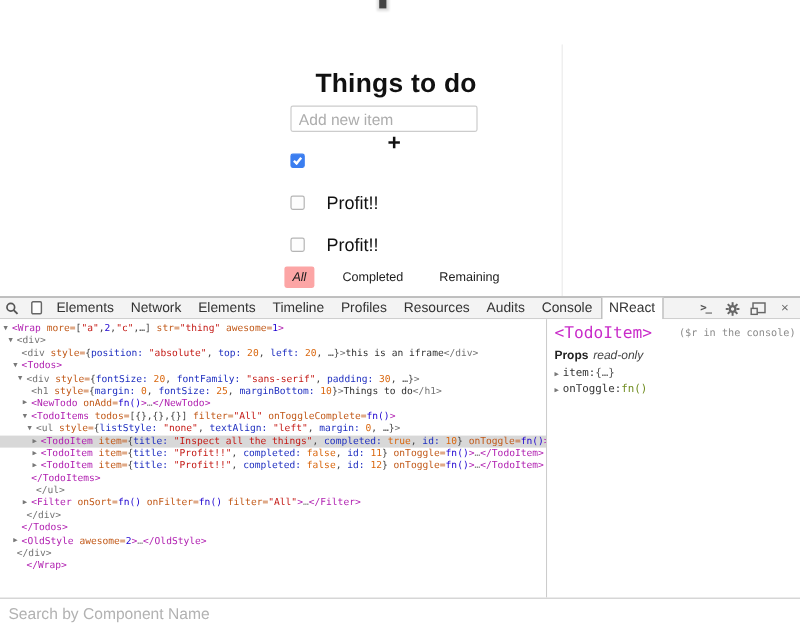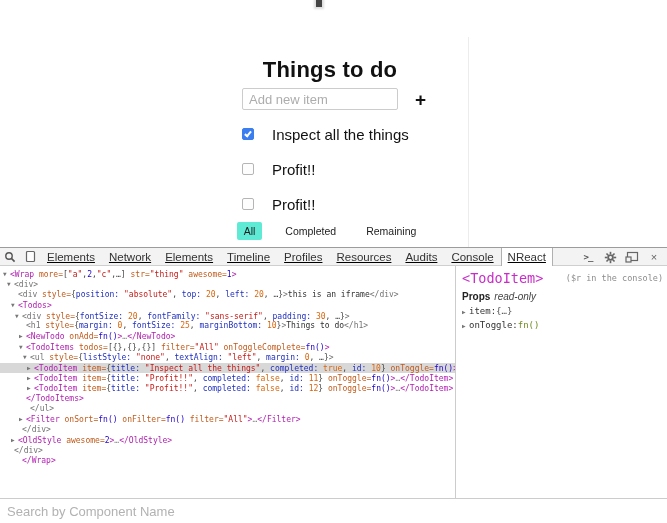--- a/index.html
+++ b/index.html
@@ -6,36 +6,36 @@
   html,body { background:#fff; }
   body { font-family:"Liberation Sans", sans-serif; }
   .screen { position:relative; width:667px; height:523px; background:#fff; overflow:hidden; }
 
   
   .app { position:absolute; left:0; top:0; width:667px; height:247px; background:#fff; }
   .cursor-artifact { position:absolute; left:316px; top:0; width:6px; height:7px; background:#444; box-shadow:0 0 2px 2px #ddd; }
   .iframe-edge { position:absolute; left:468px; top:37px; width:1px; height:210px; background:#ececec; }
   .app-col { position:absolute; left:180px; top:0; width:300px; }
   .app-title { margin-top:57px; text-align:center; font-size:22px; font-weight:bold; color:#111; letter-spacing:0.2px; }
-  .add-row { position:absolute; left:62px; top:88px; display:flex; align-items:center; }
+  .add-row { position:absolute; left:62px; top:88px; display:flex; align-items:center;flex-direction:column; }
   .add-input { width:156px; height:22px; border:1px solid #ccc; border-radius:2px; font-size:13px; padding:0 6px; color:#333; outline:none; font-family:"Liberation Sans",sans-serif; }
   .add-input::placeholder { color:#adadad; }
   .plus-btn { margin-left:17px; font-size:19px; font-weight:bold; color:#111; background:none; border:none; cursor:pointer; line-height:1; }
   .todo-list { position:absolute; left:0; top:124px; width:300px; }
   .todo-row { display:flex; align-items:center; height:20px; margin-bottom:15px; padding-left:62px; }
   .cbx { width:12px; height:12px; border:1px solid #b5b5b5; border-radius:2px; background:#fdfdfd; position:relative; flex:none; }
   .cbx.checked { background:#3b7ef0; border-color:#3b7ef0; }
   .cbx.checked .tick { position:absolute; left:3px; top:1px; width:4px; height:7px; border:solid #fff; border-width:0 2px 2px 0; transform:rotate(40deg); }
   .todo-label { margin-left:18px; font-size:15px; color:#111; }
   .filter-row { position:absolute; left:0; top:222px; width:300px; display:flex; justify-content:center; }
   .filter-btn { font-size:10.5px; color:#1c1c1c; background:none; border:none; padding:3px 7px; margin:0 8px; font-family:"Liberation Sans",sans-serif; cursor:pointer; }
-  .filter-btn.active { background:#5eead4; border-radius:2px; }
+  .filter-btn.active { background:#fca5a5; border-radius:2px;font-style:italic; }
 
   
-  .devtools { position:absolute; left:0; top:247px; width:667px; height:276px; background:#fff;text-decoration:underline; }
+  .devtools { position:absolute; left:0; top:247px; width:667px; height:276px; background:#fff; }
   .toolbar { position:relative; height:19px; background:#f3f3f3; border-top:1px solid #9c9c9c; border-bottom:1px solid #cfcfcf; display:flex; align-items:stretch; }
   .tb-icon { display:flex; align-items:center; justify-content:center; width:20px; cursor:pointer; }
   .tabs { display:flex; align-items:stretch; }
   .tab { display:flex; align-items:center; padding:0 6px; font-size:11.5px; color:#333; cursor:pointer; border-left:1px solid transparent; border-right:1px solid transparent; }
   .tab.selected { background:#fff; border-left:1px solid #b0b0b0; border-right:1px solid #b0b0b0; margin-bottom:-1px; }
   .tb-right { position:absolute; right:2px; top:0; height:18px; display:flex; align-items:center; }
   .tb-right .tb-icon { width:22px; }
   .console-glyph { font-family:"DejaVu Sans Mono",monospace; font-size:9px; font-weight:bold; color:#555; letter-spacing:-1px; }
   .close-glyph { font-size:11px; color:#666; }
 
@@ -87,21 +87,20 @@
       <div class="app-title">Things to do</div>
       <div class="add-row">
         <input class="add-input" type="text" placeholder="Add new item" style="">
         <button class="plus-btn">+</button>
       </div>
       <div class="todo-list">
           <div class="todo-row">
             <span class="cbx checked">
               <span class="tick"></span>
             </span>
-            <span class="todo-label">Inspect all the things</span>
           </div>
           <div class="todo-row">
             <span class="cbx"></span>
             <span class="todo-label">Profit!!</span>
           </div>
           <div class="todo-row">
             <span class="cbx"></span>
             <span class="todo-label">Profit!!</span>
           </div>
         </div>
@@ -181,20 +180,21 @@
           <div class="tree-line" style="padding-left: 19px;"><span class="t-arrow">▶</span><span class="c-tag">&lt;NewTodo </span><span class="c-prop">onAdd=</span><span class="c-fn">fn()</span><span class="c-tag">&gt;</span><span class="c-dots">…</span><span class="c-tag">&lt;/NewTodo&gt;</span></div>
           <div class="tree-line" style="padding-left: 19px;"><span class="t-arrow">▼</span><span class="c-tag">&lt;TodoItems </span><span class="c-prop">todos=</span><span class="c-punct">[{},{},{}]</span><span class="c-plain"> </span><span class="c-prop">filter=</span><span class="c-str">"All"</span><span class="c-plain"> </span><span class="c-prop">onToggleComplete=</span><span class="c-fn">fn()</span><span class="c-tag">&gt;</span></div>
           <div class="tree-line" style="padding-left: 23px;"><span class="t-arrow">▼</span><span class="c-dom">&lt;ul </span><span class="c-prop">style=</span><span class="c-punct">{</span><span class="c-key">listStyle:</span><span class="c-plain"> </span><span class="c-str">"none"</span><span class="c-punct">, </span><span class="c-key">textAlign:</span><span class="c-plain"> </span><span class="c-str">"left"</span><span class="c-punct">, </span><span class="c-key">margin:</span><span class="c-plain"> </span><span class="c-val">0</span><span class="c-punct">, …}</span><span class="c-dom">&gt;</span></div>
           <div class="tree-line selected" style="padding-left: 27px;"><span class="t-arrow">▶</span><span class="c-tag">&lt;TodoItem </span><span class="c-prop">item=</span><span class="c-punct">{</span><span class="c-key">title:</span><span class="c-plain"> </span><span class="c-str">"Inspect all the things"</span><span class="c-punct">, </span><span class="c-key">completed:</span><span class="c-plain"> </span><span class="c-val">true</span><span class="c-punct">, </span><span class="c-key">id:</span><span class="c-plain"> </span><span class="c-val">10</span><span class="c-punct">}</span><span class="c-plain"> </span><span class="c-prop">onToggle=</span><span class="c-fn">fn()</span><span class="c-tag">&gt;</span></div>
           <div class="tree-line" style="padding-left: 27px;"><span class="t-arrow">▶</span><span class="c-tag">&lt;TodoItem </span><span class="c-prop">item=</span><span class="c-punct">{</span><span class="c-key">title:</span><span class="c-plain"> </span><span class="c-str">"Profit!!"</span><span class="c-punct">, </span><span class="c-key">completed:</span><span class="c-plain"> </span><span class="c-val">false</span><span class="c-punct">, </span><span class="c-key">id:</span><span class="c-plain"> </span><span class="c-val">11</span><span class="c-punct">}</span><span class="c-plain"> </span><span class="c-prop">onToggle=</span><span class="c-fn">fn()</span><span class="c-tag">&gt;</span><span class="c-dots">…</span><span class="c-tag">&lt;/TodoItem&gt;</span></div>
           <div class="tree-line" style="padding-left: 27px;"><span class="t-arrow">▶</span><span class="c-tag">&lt;TodoItem </span><span class="c-prop">item=</span><span class="c-punct">{</span><span class="c-key">title:</span><span class="c-plain"> </span><span class="c-str">"Profit!!"</span><span class="c-punct">, </span><span class="c-key">completed:</span><span class="c-plain"> </span><span class="c-val">false</span><span class="c-punct">, </span><span class="c-key">id:</span><span class="c-plain"> </span><span class="c-val">12</span><span class="c-punct">}</span><span class="c-plain"> </span><span class="c-prop">onToggle=</span><span class="c-fn">fn()</span><span class="c-tag">&gt;</span><span class="c-dots">…</span><span class="c-tag">&lt;/TodoItem&gt;</span></div>
           <div class="tree-line" style="padding-left: 19px;"><span class="t-arrow"></span><span class="c-tag">&lt;/TodoItems&gt;</span></div>
           <div class="tree-line" style="padding-left: 23px;"><span class="t-arrow"></span><span class="c-dom">&lt;/ul&gt;</span></div>
           <div class="tree-line" style="padding-left: 19px;"><span class="t-arrow">▶</span><span class="c-tag">&lt;Filter </span><span class="c-prop">onSort=</span><span class="c-fn">fn()</span><span class="c-plain"> </span><span class="c-prop">onFilter=</span><span class="c-fn">fn()</span><span class="c-plain"> </span><span class="c-prop">filter=</span><span class="c-str">"All"</span><span class="c-tag">&gt;</span><span class="c-dots">…</span><span class="c-tag">&lt;/Filter&gt;</span></div>
           <div class="tree-line" style="padding-left: 15px;"><span class="t-arrow"></span><span class="c-dom">&lt;/div&gt;</span></div>
+          <div class="tree-line" style="padding-left: 11px;"><span class="t-arrow"></span><span class="c-tag">&lt;/Todos&gt;</span></div>
           <div class="tree-line" style="padding-left: 11px;"><span class="t-arrow">▶</span><span class="c-tag">&lt;OldStyle </span><span class="c-prop">awesome=</span><span class="c-num">2</span><span class="c-tag">&gt;</span><span class="c-dots">…</span><span class="c-tag">&lt;/OldStyle&gt;</span></div>
           <div class="tree-line" style="padding-left: 7px;"><span class="t-arrow"></span><span class="c-dom">&lt;/div&gt;</span></div>
           <div class="tree-line" style="padding-left: 15px;"><span class="t-arrow"></span><span class="c-tag">&lt;/Wrap&gt;</span></div>
         </div>
       <div class="sidebar">
         <div class="sb-head">
           <span class="sb-title">&lt;TodoItem&gt;</span>
           <span class="sb-hint">($r in the console)</span>
         </div>
         <div class="sb-propshead">

